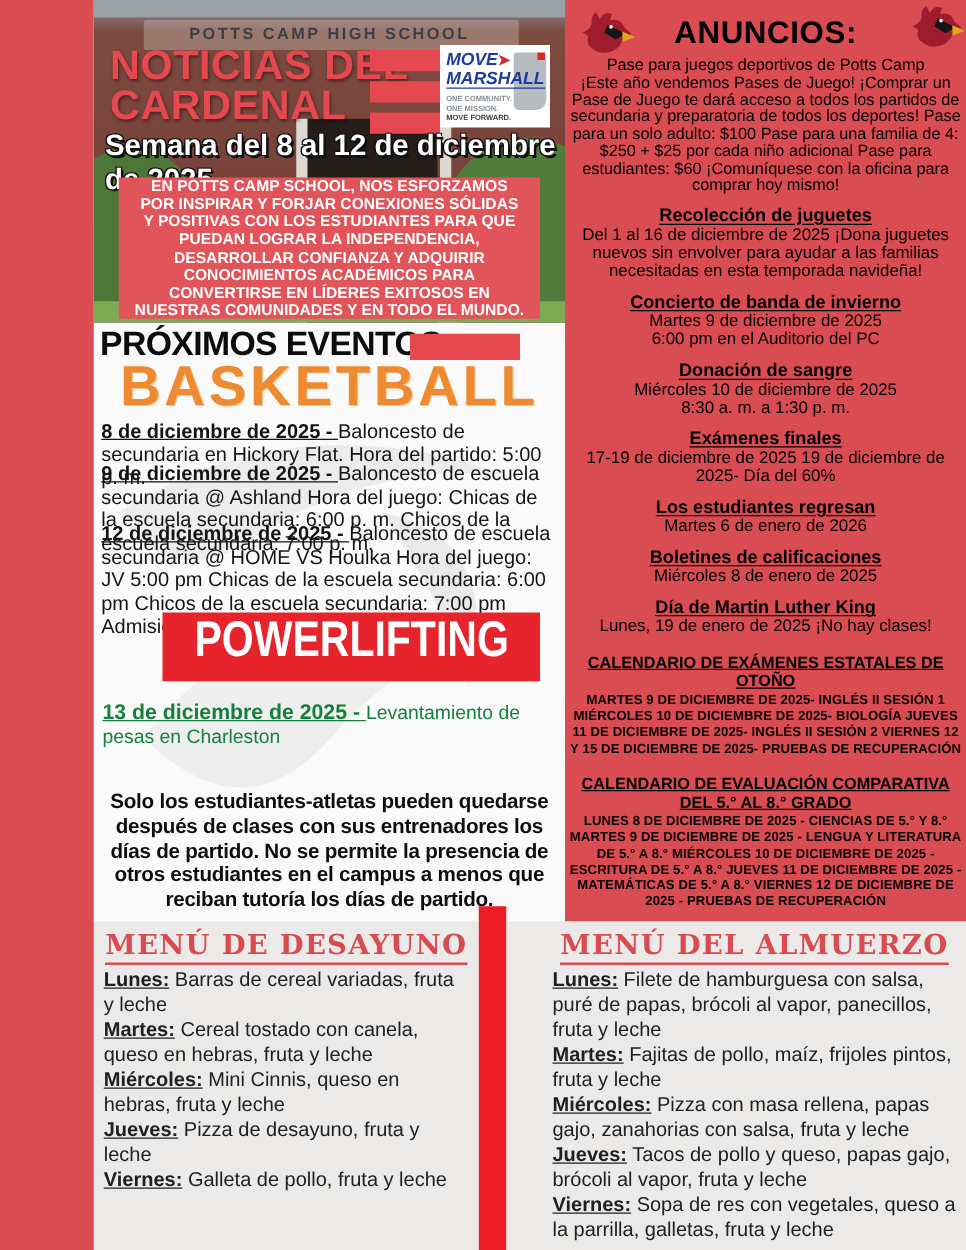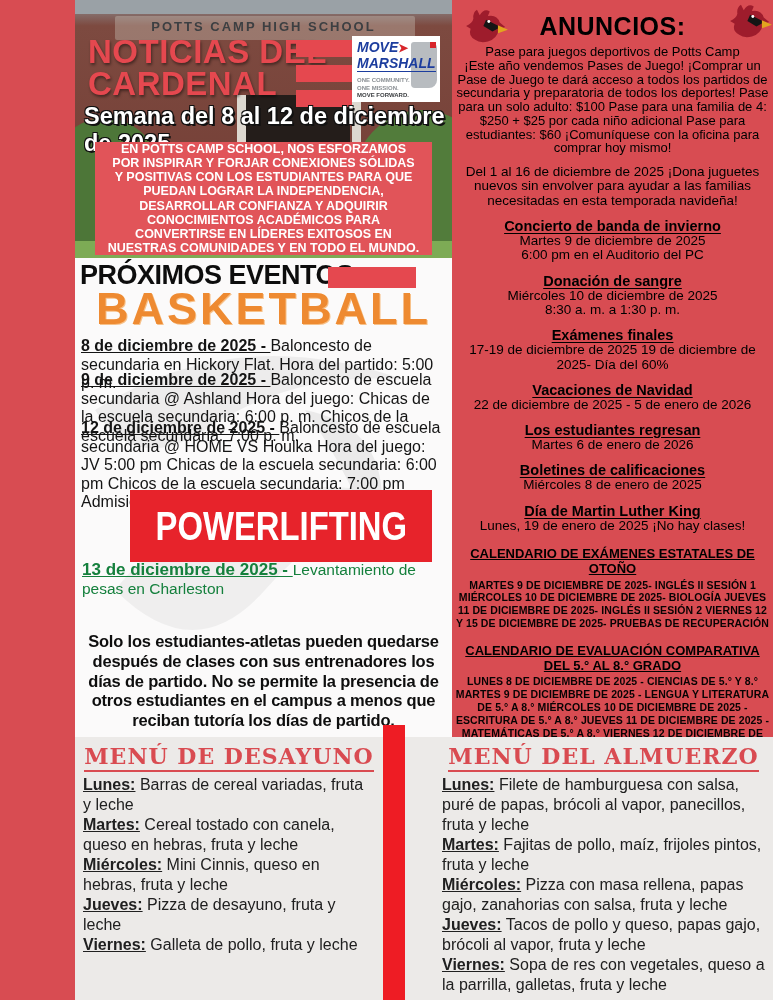--- a/index.html
+++ b/index.html
@@ -49,22 +49,22 @@
   .watermark { position:absolute; left:0px; top:290px; width:377px; height:430px; opacity:.55; pointer-events:none; }
   
   .events-heading { position:absolute; left:5px; top:260px; font-size:27px; font-weight:bold; color:#0d0d0d; letter-spacing:-.5px; }
   .events-heading-bar { position:absolute; left:253px; top:267px; width:88px; height:21px; background:#e5484f; }
   .bball { position:absolute; left:0; top:283px; width:377px; text-align:center;
     font-family:Liberation Sans, sans-serif; font-weight:bold; font-size:45px; color:#ee8a31;
     letter-spacing:3px; text-shadow:1px 1px 0 #f7c189; }
   .event { position:absolute; left:6px; width:364px; font-size:16px; line-height:1.16; color:#141414; }
   .event .edate { font-weight:bold; text-decoration:underline; }
   .ev1 { top:337px; } .ev2 { top:371px; } .ev3 { top:419px; }
-  .power-box { position:absolute; left:55px; top:490px; width:302px; height:72px; background:#e7232b;
-    display:flex; align-items:center; justify-content:center; }
+  .power-box { position:absolute; left:55px; top:490px; width:302px; height:55px; background:#e7232b;
+    display:flex; align-items:flex-start; justify-content:center; }
   .power-box span { color:#fff; font-weight:bold; font-size:40px; letter-spacing:0px;
     transform:scaleX(.82); white-space:nowrap; }
   .ev4 { position:absolute; left:7px; top:560px; width:364px; font-size:15.5px; line-height:1.2; color:#15803d; }
   .ev4 .edate { font-weight:bold; text-decoration:underline; font-size:17px; }
   .athlete-note { position:absolute; left:10px; top:632px; width:357px; text-align:center;
     font-size:16.5px; font-weight:bold; line-height:1.2; color:#0e0e0e; letter-spacing:-.2px; }
   
   .ann { position:absolute; left:452px; top:0; width:321px; height:727px; color:#000000; text-align:center; }
   .cardinal { position:absolute; width:46px; height:40px; }
   .card-l { left:12px; top:7px; } .card-r { left:276px; top:2px; }
@@ -177,39 +177,36 @@
     <polygon points="37,20 48,25 37,29" fill="#e2a51f"></polygon>
     <circle cx="27" cy="16" r="1.6" fill="#fff"></circle>
   </svg>
 
   <div class="ann-heading">ANUNCIOS:</div>
 
   <div class="gamepass">Pase para juegos deportivos de Potts Camp
 ¡Este año vendemos Pases de Juego! ¡Comprar un Pase de Juego te dará acceso a todos los partidos de secundaria y preparatoria de todos los deportes! Pase para un solo adulto: $100 Pase para una familia de 4: $250 + $25 por cada niño adicional Pase para estudiantes: $60 ¡Comuníquese con la oficina para comprar hoy mismo!</div>
 
   <div class="sec">
+    <div class="sec-title">Recolección de juguetes</div>
     <div class="sec-body">Del 1 al 16 de diciembre de 2025 ¡Dona juguetes nuevos sin envolver para ayudar a las familias necesitadas en esta temporada navideña!</div>
   </div>
   <div class="sec">
     <div class="sec-title">Concierto de banda de invierno</div>
     <div class="sec-body">Martes 9 de diciembre de 2025
 6:00 pm en el Auditorio del PC</div>
   </div>
   <div class="sec">
     <div class="sec-title">Donación de sangre</div>
     <div class="sec-body">Miércoles 10 de diciembre de 2025
 8:30 a. m. a 1:30 p. m.</div>
   </div>
   <div class="sec">
     <div class="sec-title">Exámenes finales</div>
     <div class="sec-body">17-19 de diciembre de 2025 19 de diciembre de 2025- Día del 60%</div>
-  </div>
-  <div class="sec">
-    <div class="sec-title">Vacaciones de Navidad</div>
-    <div class="sec-body">22 de diciembre de 2025 - 5 de enero de 2026</div>
   </div>
   <div class="sec">
     <div class="sec-title">Los estudiantes regresan</div>
     <div class="sec-body">Martes 6 de enero de 2026</div>
   </div>
   <div class="sec">
     <div class="sec-title">Boletines de calificaciones</div>
     <div class="sec-body">Miércoles 8 de enero de 2025</div>
   </div>
   <div class="sec">

